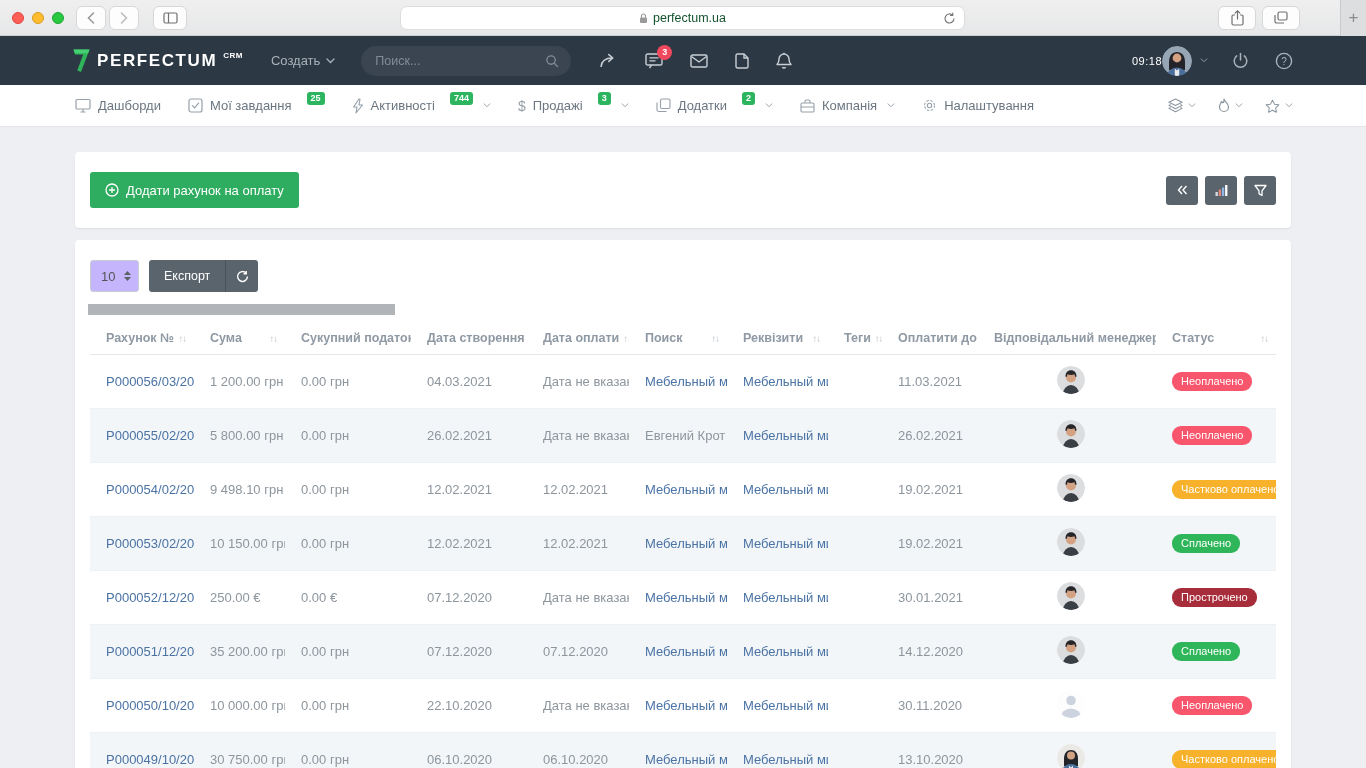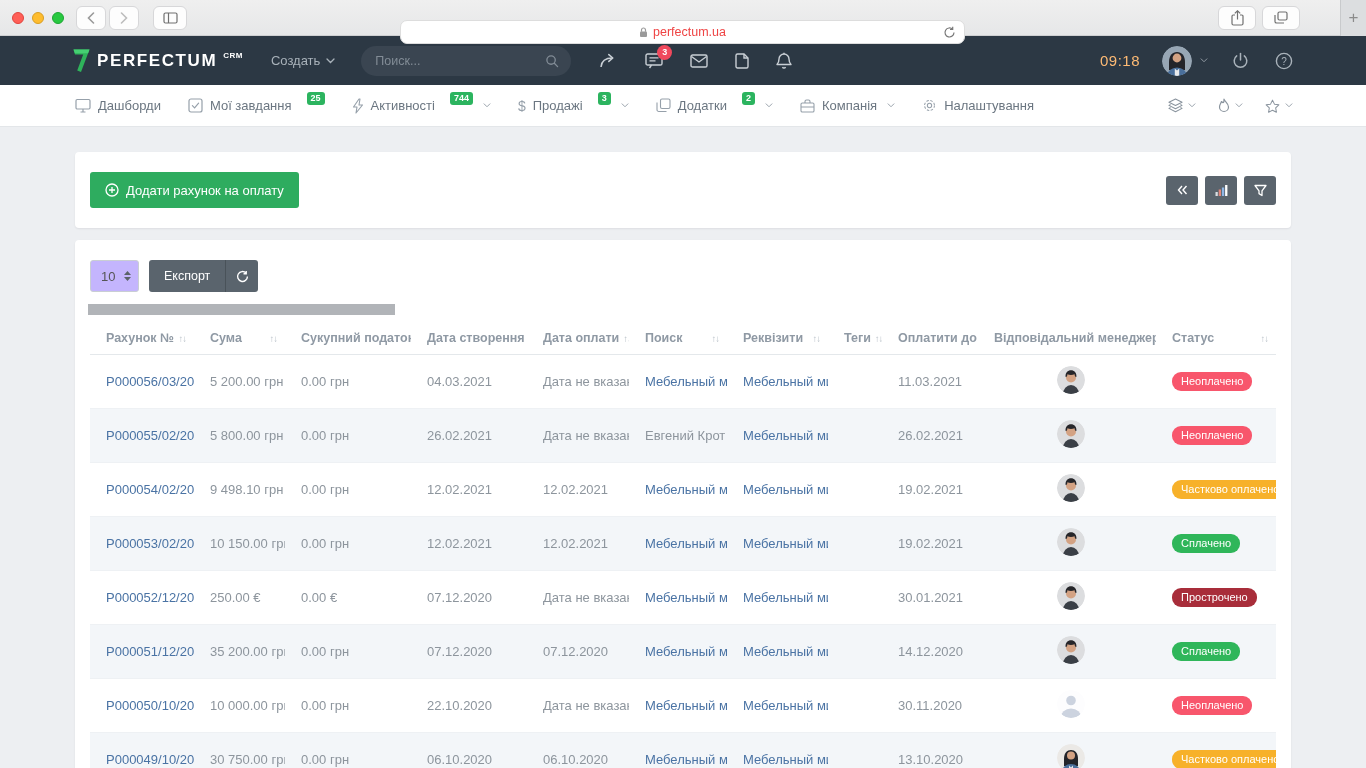--- a/index.html
+++ b/index.html
@@ -12,23 +12,23 @@
     display:flex; align-items:center; position:relative; }
   .tl { display:flex; gap:8px; margin-left:12px; }
   .dot { width:12px; height:12px; border-radius:50%; display:inline-block; }
   .dot.red { background:#ff5f57; border:1px solid #e0443e; }
   .dot.yellow { background:#febc2e; border:1px solid #d89e24; }
   .dot.green { background:#28c840; border:1px solid #1da633; }
   .cbtn { height:24px; min-width:30px; background:#fdfdfd; border:1px solid #d7d7d9; border-radius:6px;
     display:flex; align-items:center; justify-content:center; cursor:default; }
   .nav-btns { display:flex; gap:3px; margin-left:12px; }
   .sidebar-btn { margin-left:14px; width:34px; }
-  .urlbar { position:absolute; left:400px; width:565px; top:20px; height:24px; background:#fff;
+  .urlbar { position:absolute; left:400px; width:565px; top:6px; height:24px; background:#fff;
     border:1px solid #ddd; border-radius:7px; display:flex; align-items:center; justify-content:center;
-    font-size:12.5px; color:#ef4444; }
+    font-size:12.5px; color:#14532d; }
   .urlbar .lock { margin-right:5px; }
   .urlbar .reload { position:absolute; right:8px; top:5px; }
   .chrome-right { position:absolute; right:66px; display:flex; gap:6px; }
   .newtab-strip { position:absolute; right:0; top:0; width:26px; height:36px; background:#dcdee0;
     border-left:1px solid #c8cacc; display:flex; align-items:center; justify-content:center;
     color:#8b8b8b; font-size:17px; font-weight:400; }
 
   
   .appbar { height:49px; background:#2c3844; display:flex; align-items:center; padding:0 73px 0 72px; }
   .logo { display:flex; align-items:flex-start; gap:6px; }
@@ -37,21 +37,21 @@
   .create { margin-left:28px; color:#a9b2ba; font-size:13px; display:flex; align-items:center; gap:6px; cursor:pointer; }
   .hsearch { margin-left:26px; width:210px; height:30px; background:#3a4551; border-radius:15px;
     display:flex; align-items:center; padding:0 12px 0 14px; color:#828c96; font-size:12.5px; }
   .hsearch span { flex:1; }
   .hicons { display:flex; align-items:center; gap:27px; margin-left:28px; color:#c9cfd5; }
   .hicon { position:relative; cursor:pointer; }
   .hbadge { position:absolute; top:-8px; right:-9px; background:#f0485c; color:#fff; font-size:9px;
     font-weight:bold; min-width:15px; height:15px; border-radius:8px; display:flex; align-items:center;
     justify-content:center; padding:0 3px; }
   .hright { margin-left:auto; display:flex; align-items:center; color:#aab3bb; }
-  .time { color:#fdba74; font-size:15px; letter-spacing:.5px; margin-right:22px; }
+  .time { color:#ffffff; font-size:11px; letter-spacing:.5px; }
   .havatar { width:30px; height:30px; border-radius:50%; overflow:hidden; margin-right:8px; cursor:pointer; }
   .hchev { margin-right:24px; color:#8f98a1; }
   .hbtn { margin-left:0; margin-right:26px; cursor:pointer; }
   .hbtn:last-child { margin-right:0; }
 
   
   .mainnav { height:42px; background:#fff; border-bottom:1px solid #e3e6e9; display:flex;
     align-items:center; padding:0 73px 0 75px; }
   .nav-items { display:flex; align-items:center; gap:27px; }
   .nav-item { display:flex; align-items:center; gap:7px; color:#6b7681; font-size:13px; cursor:pointer; }
@@ -516,21 +516,21 @@
               <div class="thx">
                 <span>Статус</span>
                 <span class="sort">↑↓</span>
               </div>
             </th>
           </tr>
         </thead>
       <tbody id="tbody">
           <tr class="odd">
             <td><a>P000056/03/2021</a></td>
-            <td class="gray">5 200.00 грн</td>
+            <td class="gray">1 200.00 грн</td>
             <td class="gray">0.00 грн</td>
             <td class="gray">04.03.2021</td>
             <td class="gray">Дата не вказана</td>
             <td><a>Мебельный мир</a></td>
             <td><a>Мебельный мир</a></td>
             <td class="gray"></td>
             <td class="gray">11.03.2021</td>
             <td class="av"><span class="avwrap"><svg width="28" height="28" viewBox="0 0 28 28">
                   <defs>
                     <clipPath id="cma">

